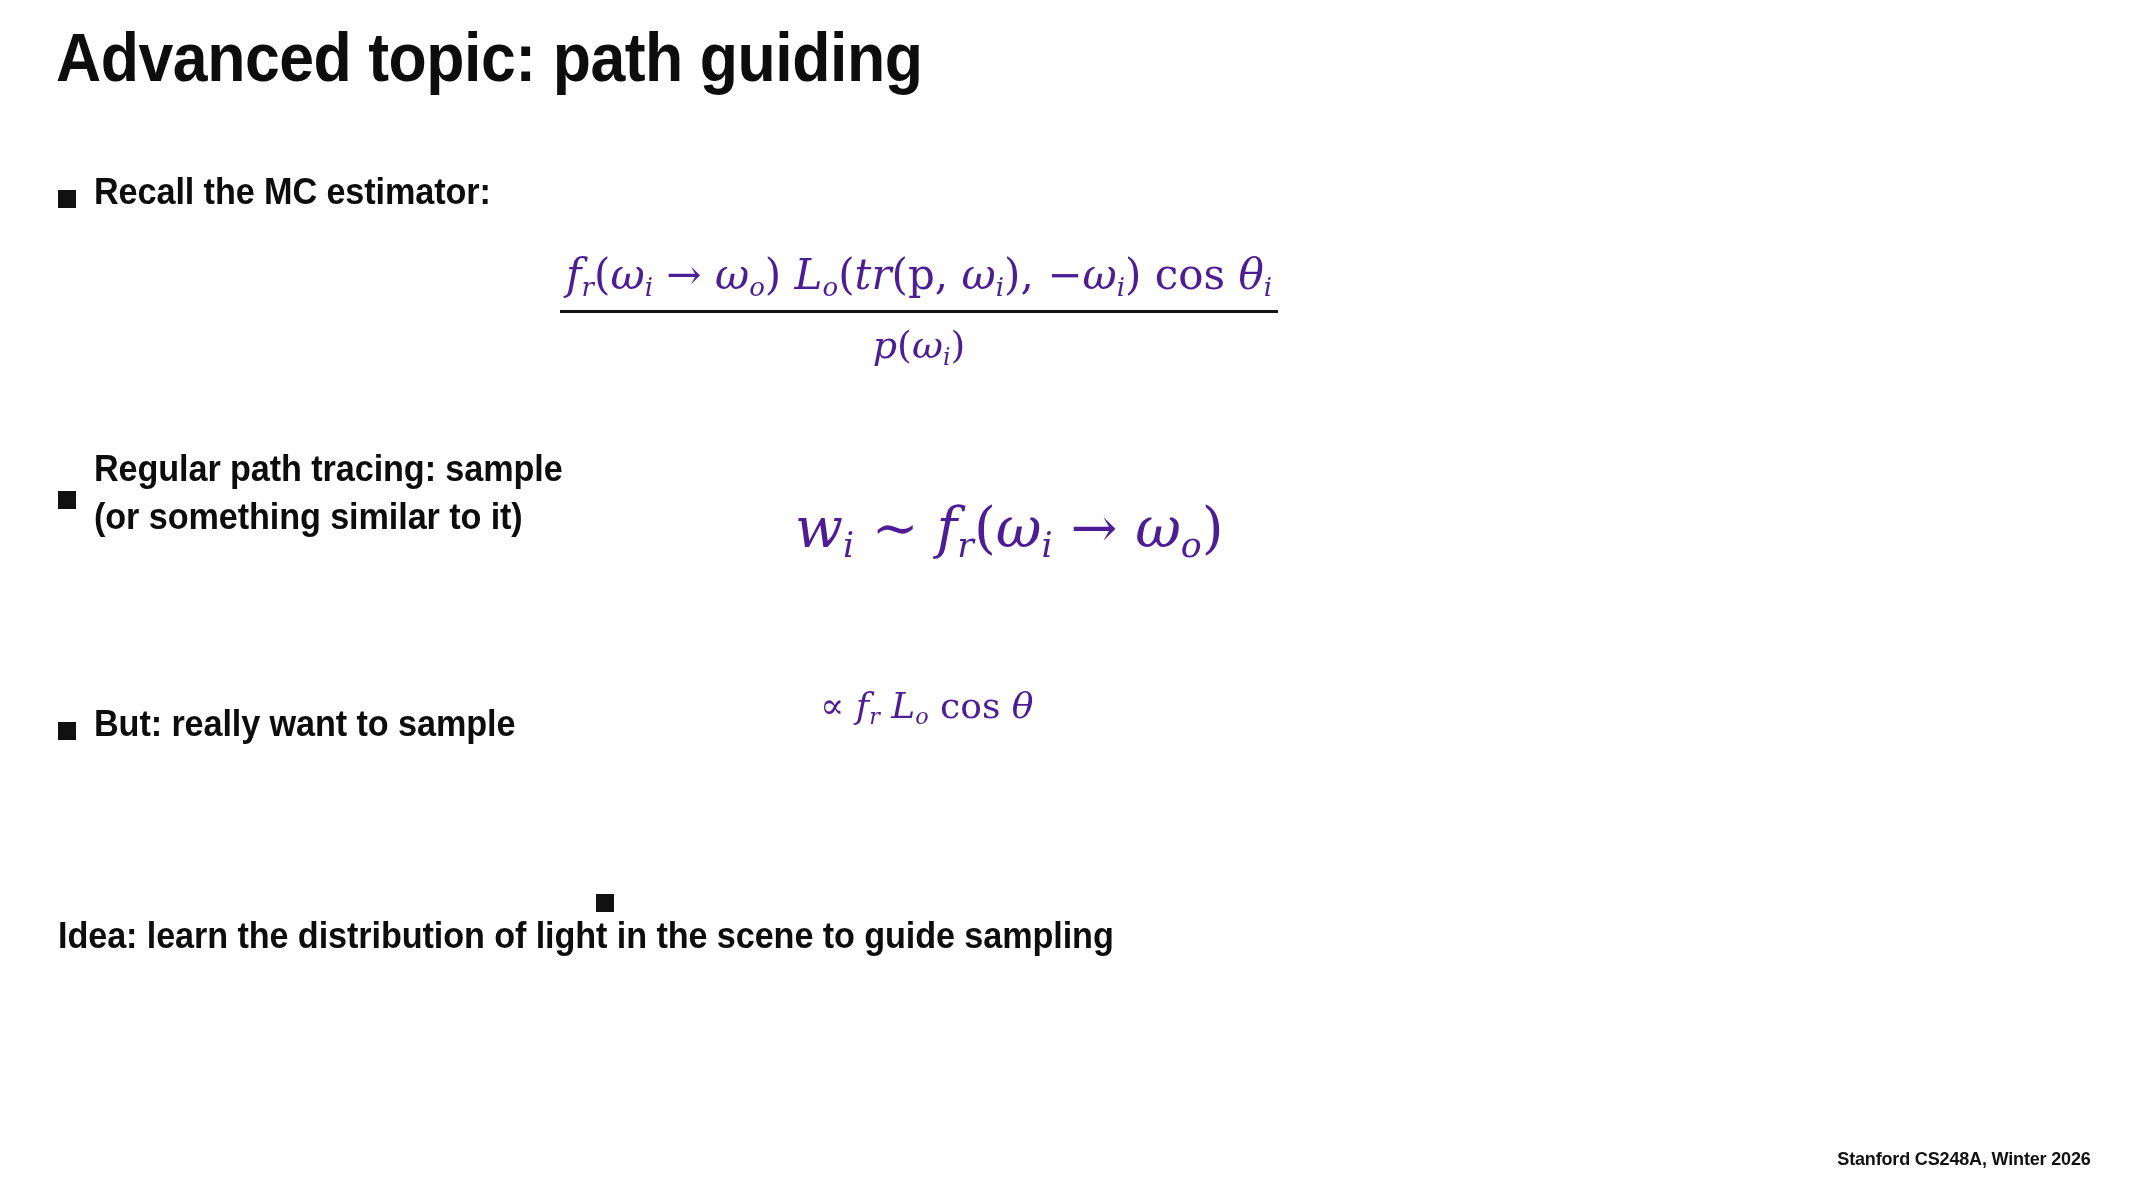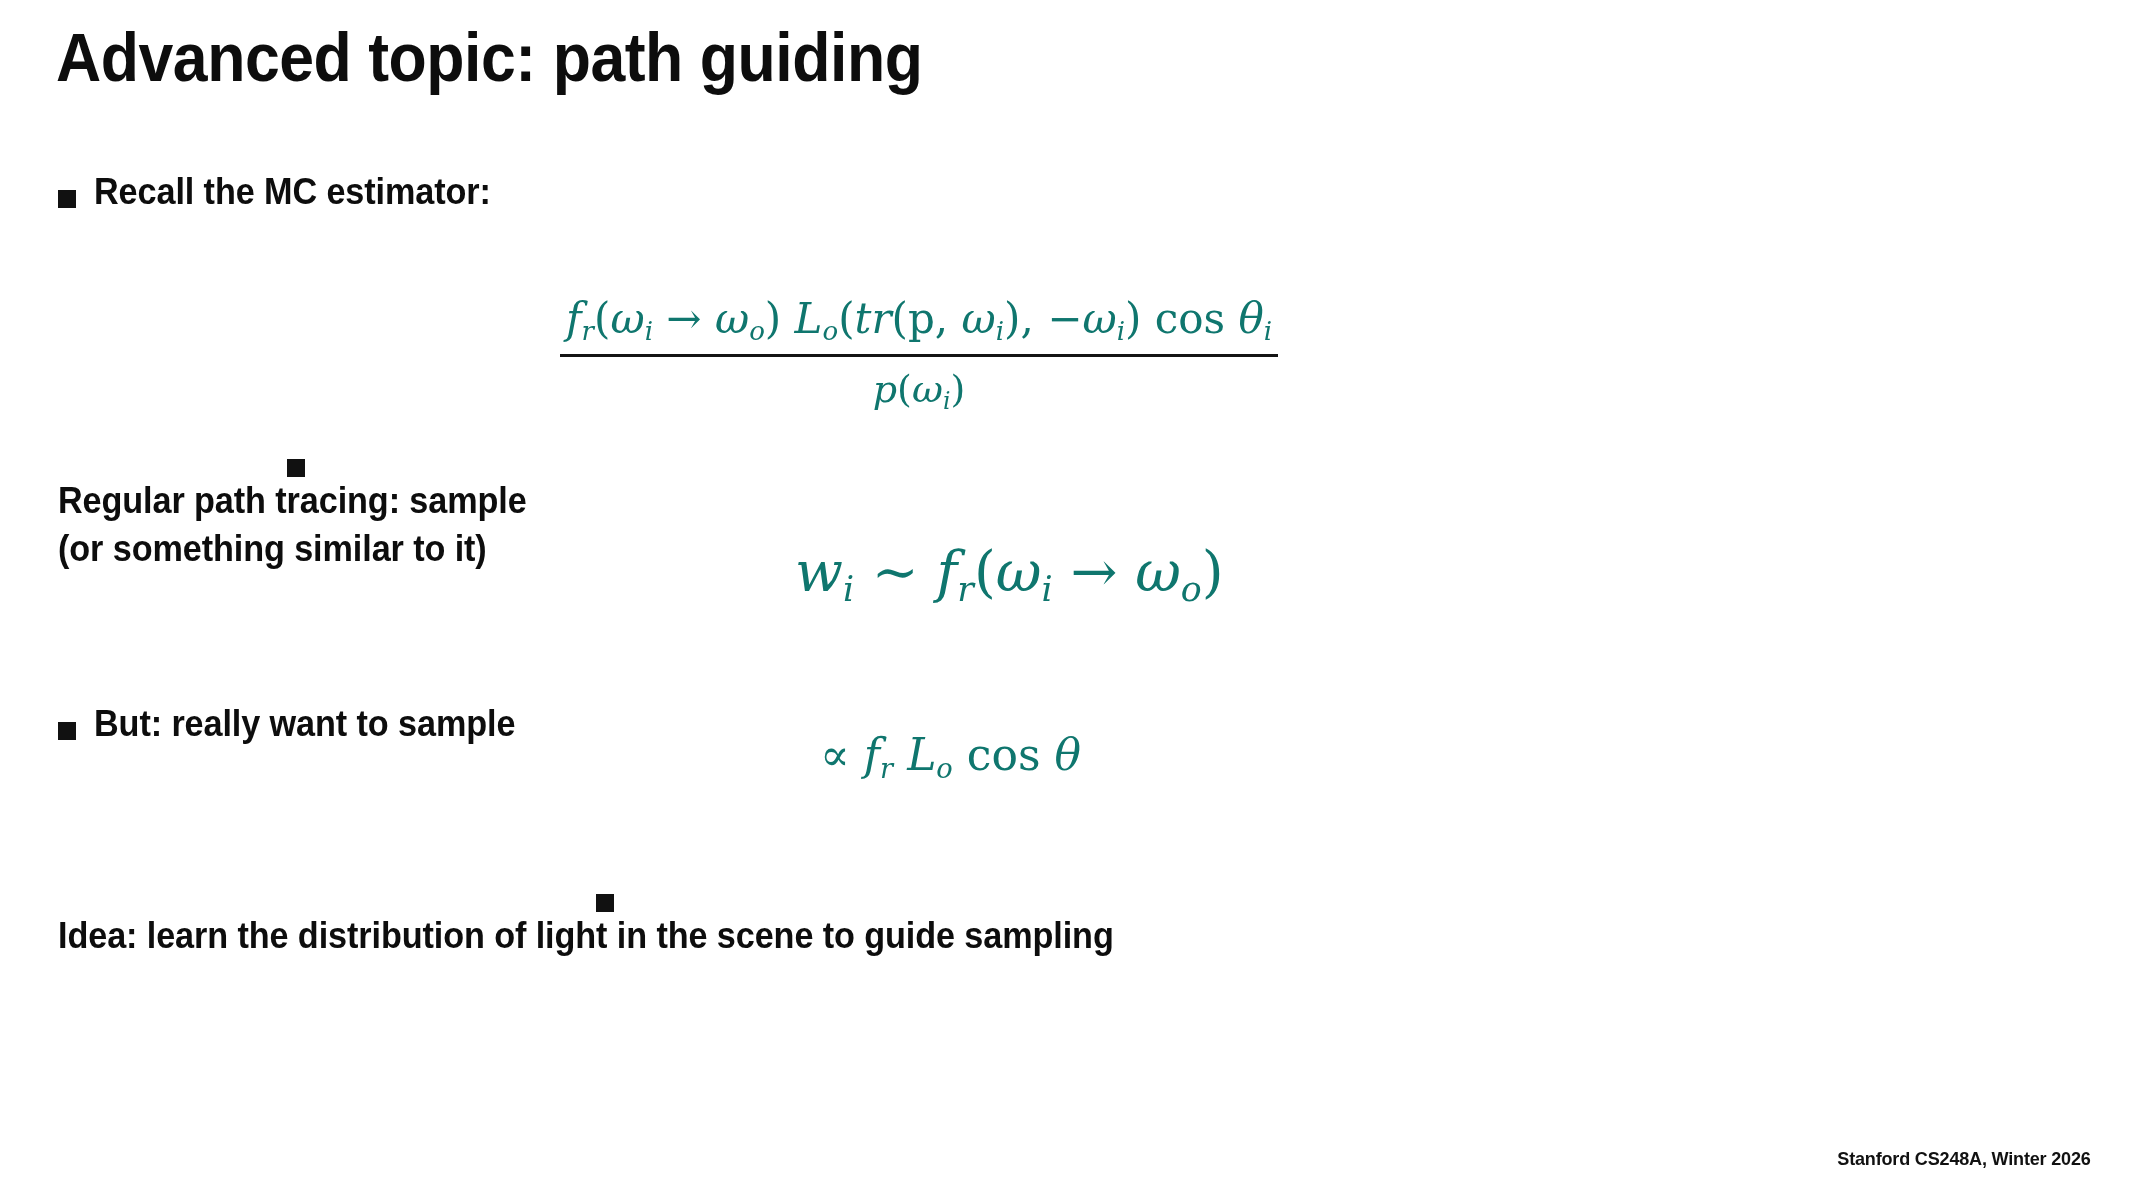--- a/index.html
+++ b/index.html
@@ -56,31 +56,30 @@
     font-weight: 700;
     line-height: 1.32;
     letter-spacing: -0.1px;
     transform: scaleX(0.95);
     transform-origin: left top;
     white-space: pre-line;
   }
 
   
   #bullet-recall { left: 58px; top: 168px; }
-  #bullet-regular { left: 58px; top: 445px; flex-direction: column; }
+  #bullet-regular { left: 58px; top: 445px; }
   #bullet-but { left: 58px; top: 700px; }
   #bullet-idea { left: 58px; top: 880px; flex-direction: column; }
 
   
   .math {
     font-family: "DejaVu Serif", "Liberation Serif", serif;
-    color: #0f766e;
+    color: #4c1d95;
     font-size: 40px;
     white-space: nowrap;
-    margin-top: 44px;
   }
   .math i, .math .it {
     font-style: italic;
   }
   .math .up {
     font-style: normal;
   }
   .sub {
     font-size: 0.62em;
     vertical-align: -0.28em;
@@ -119,21 +118,21 @@
     position: absolute;
     left: 795px;
     top: 495px;
     font-size: 56px;
   }
 
   #math-want {
     position: absolute;
     left: 820px;
     top: 685px;
-    font-size: 44px;
+    font-size: 36px;
     text-align: center;
   }
 
   .footer {
     position: absolute;
     right: 42px;
     bottom: 30px;
     font-size: 19px;
     font-weight: 700;
     letter-spacing: -0.2px;

